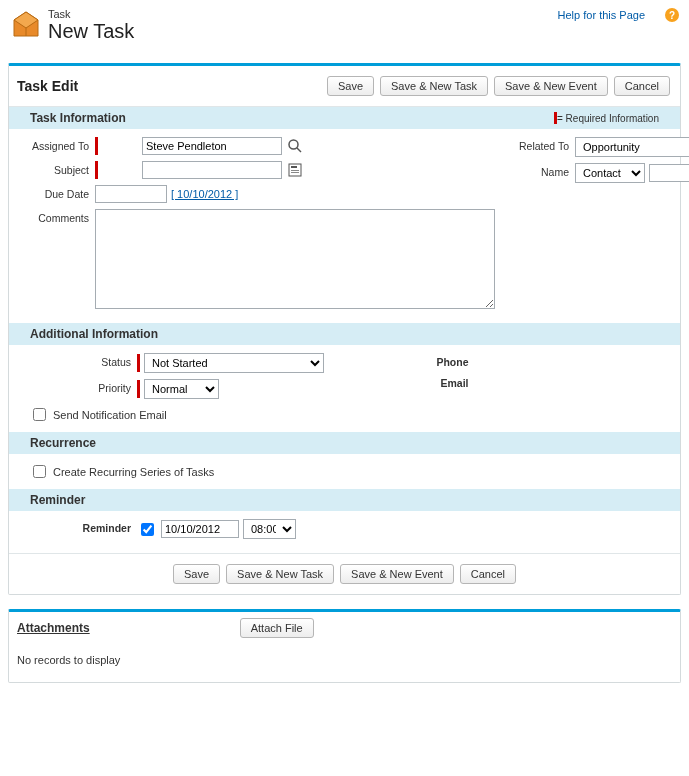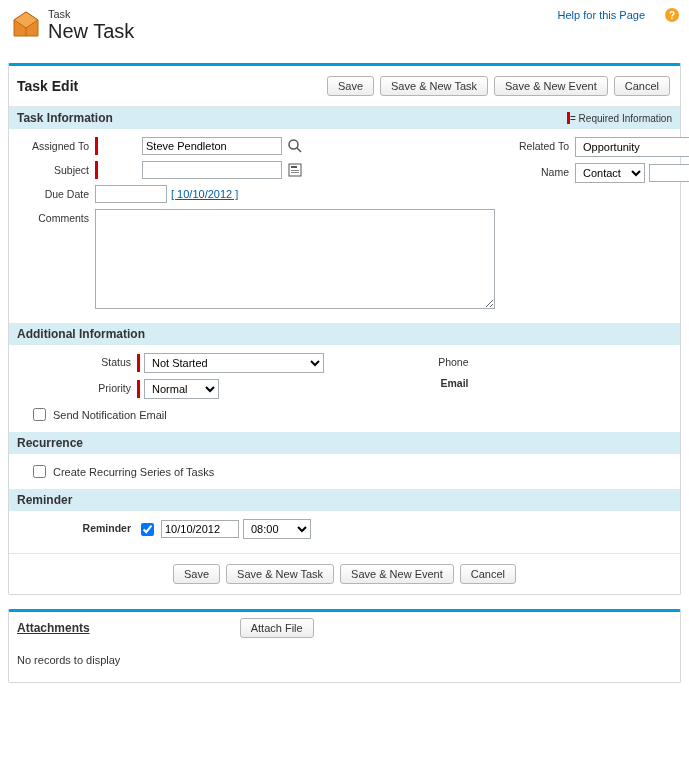--- a/index.html
+++ b/index.html
@@ -40,21 +40,21 @@
     background: linear-gradient(#ffffff,#ededed);
     cursor:pointer; color:#333;
   }
   .bottom-buttons {
     display:flex; justify-content:center; gap:6px;
     padding:10px 0; border-top:1px solid #e0e6e8;
   }
 
   .section-bar {
     background:#d6edf5;
-    padding:4px 8px;
+    padding:4px 21px;
     font-weight:bold;
     font-size:12px;
     color:#333;
     display:flex; justify-content:space-between; align-items:center;
   }
   .req-hint { font-weight:normal; font-size:10px; display:flex; align-items:center; gap:0;}
   .req-mark {
     display:inline-block; width:3px; height:12px; background:#c00;
   }
 
@@ -218,21 +218,21 @@
           <div class="form-field">
             <span class="req-bar"></span>
             <select style="width:75px;">
               <option>Normal</option>
             </select>
           </div>
         </div>
       </div>
       <div class="col">
         <div class="form-row">
-          <div class="form-label" style="width:120px; font-weight:normal;">Phone</div>
+          <div class="form-label" style="width:120px; font-weight:bold;">Phone</div>
           <div class="form-field"></div>
         </div>
         <div class="form-row">
           <div class="form-label" style="width:120px; font-weight:bold;">Email</div>
           <div class="form-field"></div>
         </div>
       </div>
     </div>
     <div class="checkbox-row">
       <input type="checkbox" style="">
@@ -252,21 +252,21 @@
 
   <div class="section-bar">
     <span>Reminder</span>
   </div>
   <div class="section-body">
     <div class="form-row">
       <div class="form-label" style="width:120px; font-weight:bold;">Reminder</div>
       <div class="form-field">
         <input type="checkbox" checked="" style="">
         <input type="text" style="width: 78px;" value="10/10/2012">
-        <select style="width:68px;">
+        <select style="width:53px;">
           <option>08:00</option>
         </select>
       </div>
     </div>
   </div>
 
   <div class="bottom-buttons">
     <button class="btn">Save</button>
     <button class="btn">Save &amp; New Task</button>
     <button class="btn">Save &amp; New Event</button>

